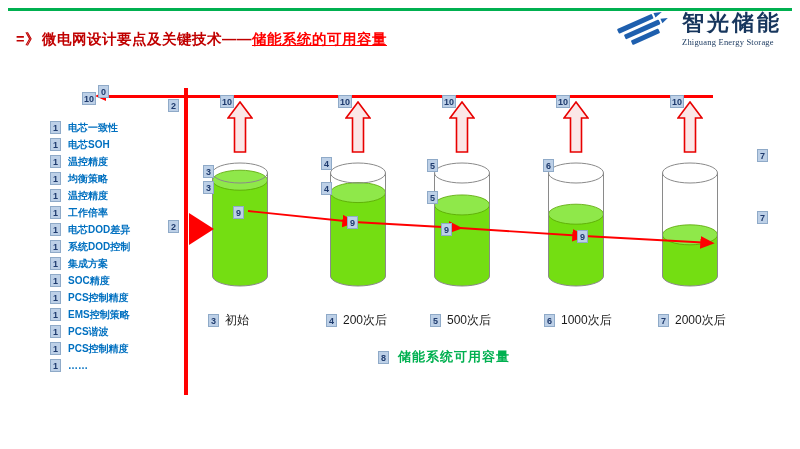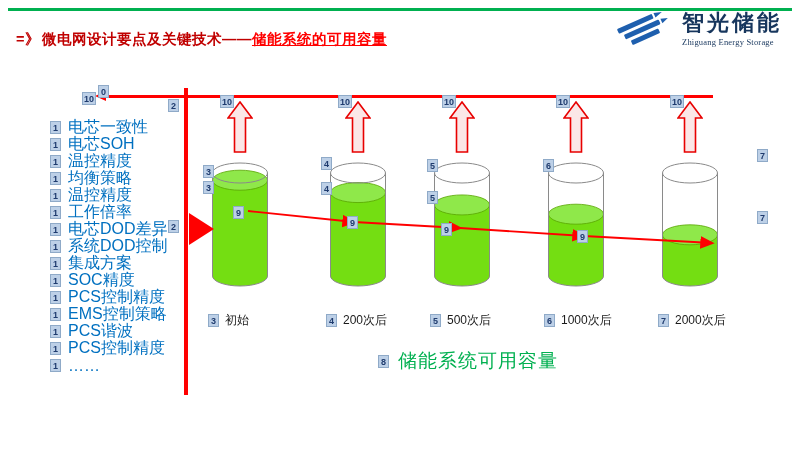--- a/index.html
+++ b/index.html
@@ -17,34 +17,34 @@
   .title .th{color:var(--highlight-red);text-decoration:underline;}
   .logo{position:absolute;right:18px;top:10px;display:flex;align-items:center;gap:12px;}
   .logo-cn{font-size:22px;font-weight:bold;color:var(--logo-blue);letter-spacing:3px;line-height:1.05;}
   .logo-en{font-size:8.5px;color:var(--logo-blue);margin-top:2px;letter-spacing:0.2px;font-family:Liberation Serif, serif;}
   .abadge{position:absolute;min-width:11px;height:13px;padding:0 1px;background:var(--badge-bg);
           color:var(--badge-text);font-size:9px;font-weight:bold;line-height:12px;text-align:center;
           border:1px solid #8FAAC8;box-sizing:border-box;z-index:8;}
   .abadge.inline{position:static;flex:0 0 auto;}
   .factor-list{position:absolute;left:50px;top:119px;}
   .factor-row{display:flex;align-items:center;height:17px;gap:7px;}
-  .factor-text{color:var(--list-blue);font-size:16px;font-weight:normal;white-space:nowrap;}
+  .factor-text{color:var(--list-blue);font-size:10px;font-weight:bold;white-space:nowrap;}
   .vline{position:absolute;left:184px;top:88px;width:4px;height:307px;background:var(--line-red);z-index:4;}
   .hline{position:absolute;left:105px;top:95px;width:608px;height:2.5px;background:var(--line-red);z-index:1;}
   .hline-arrow{position:absolute;left:95px;top:91px;width:0;height:0;z-index:1;
                border-right:11px solid var(--line-red);border-top:5px solid transparent;border-bottom:5px solid transparent;}
   .big-arrow{position:absolute;left:189px;top:213px;width:0;height:0;z-index:4;
              border-left:25px solid var(--line-red);border-top:16px solid transparent;border-bottom:16px solid transparent;}
   .uparrow{position:absolute;z-index:2;}
   .cylsvg{position:absolute;z-index:3;}
   .trendline{position:absolute;left:200px;top:195px;z-index:5;pointer-events:none;}
   .cyl-label{position:absolute;top:312px;display:flex;align-items:center;gap:6px;}
   .cyl-label-text{font-size:12px;color:#1a1a1a;white-space:nowrap;}
   .caption{position:absolute;left:378px;top:348px;display:flex;align-items:center;gap:9px;}
-  .caption-text{color:var(--accent-green);font-size:19px;font-weight:normal;letter-spacing:1px;}
+  .caption-text{color:var(--accent-green);font-size:13px;font-weight:bold;letter-spacing:1px;}
 </style>
 </head>
 <body>
 
 <div id="stage">
 
   <div class="rule"></div>
 
   <div class="title">
     <span class="tp">=》</span><span class="tm">微电网设计要点及关键技术——</span><span class="th">储能系统的可用容量</span>

